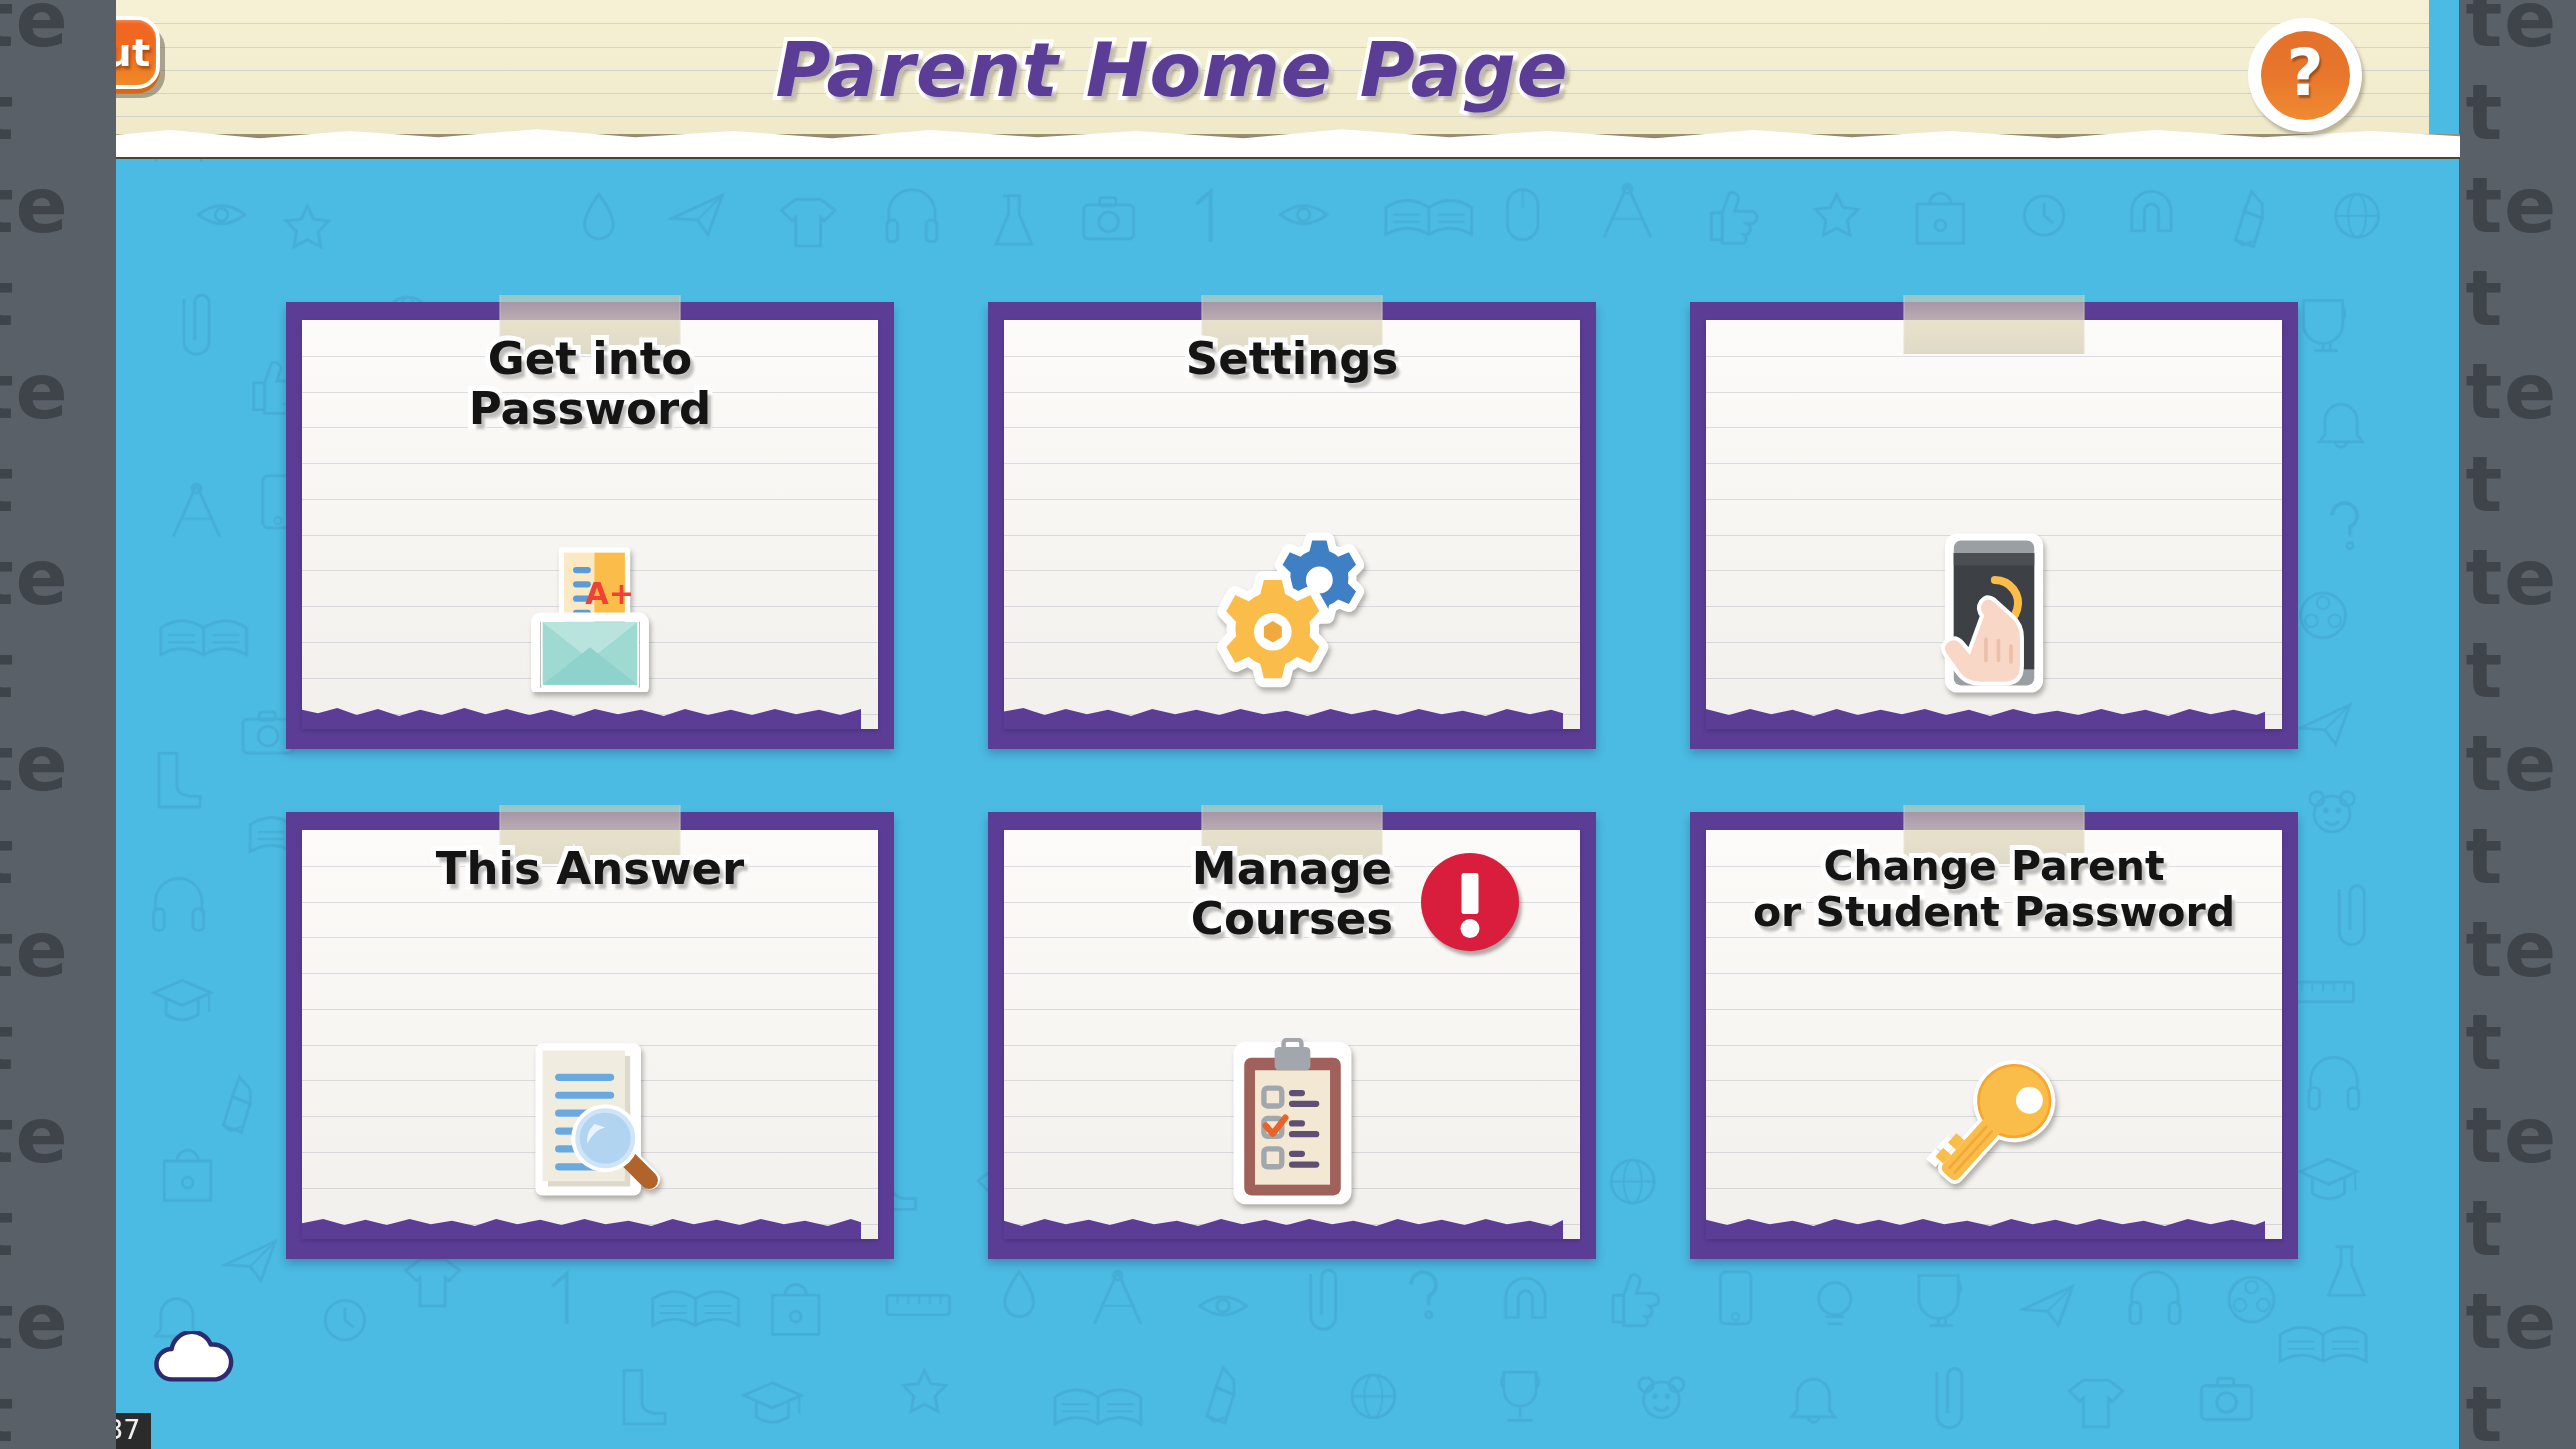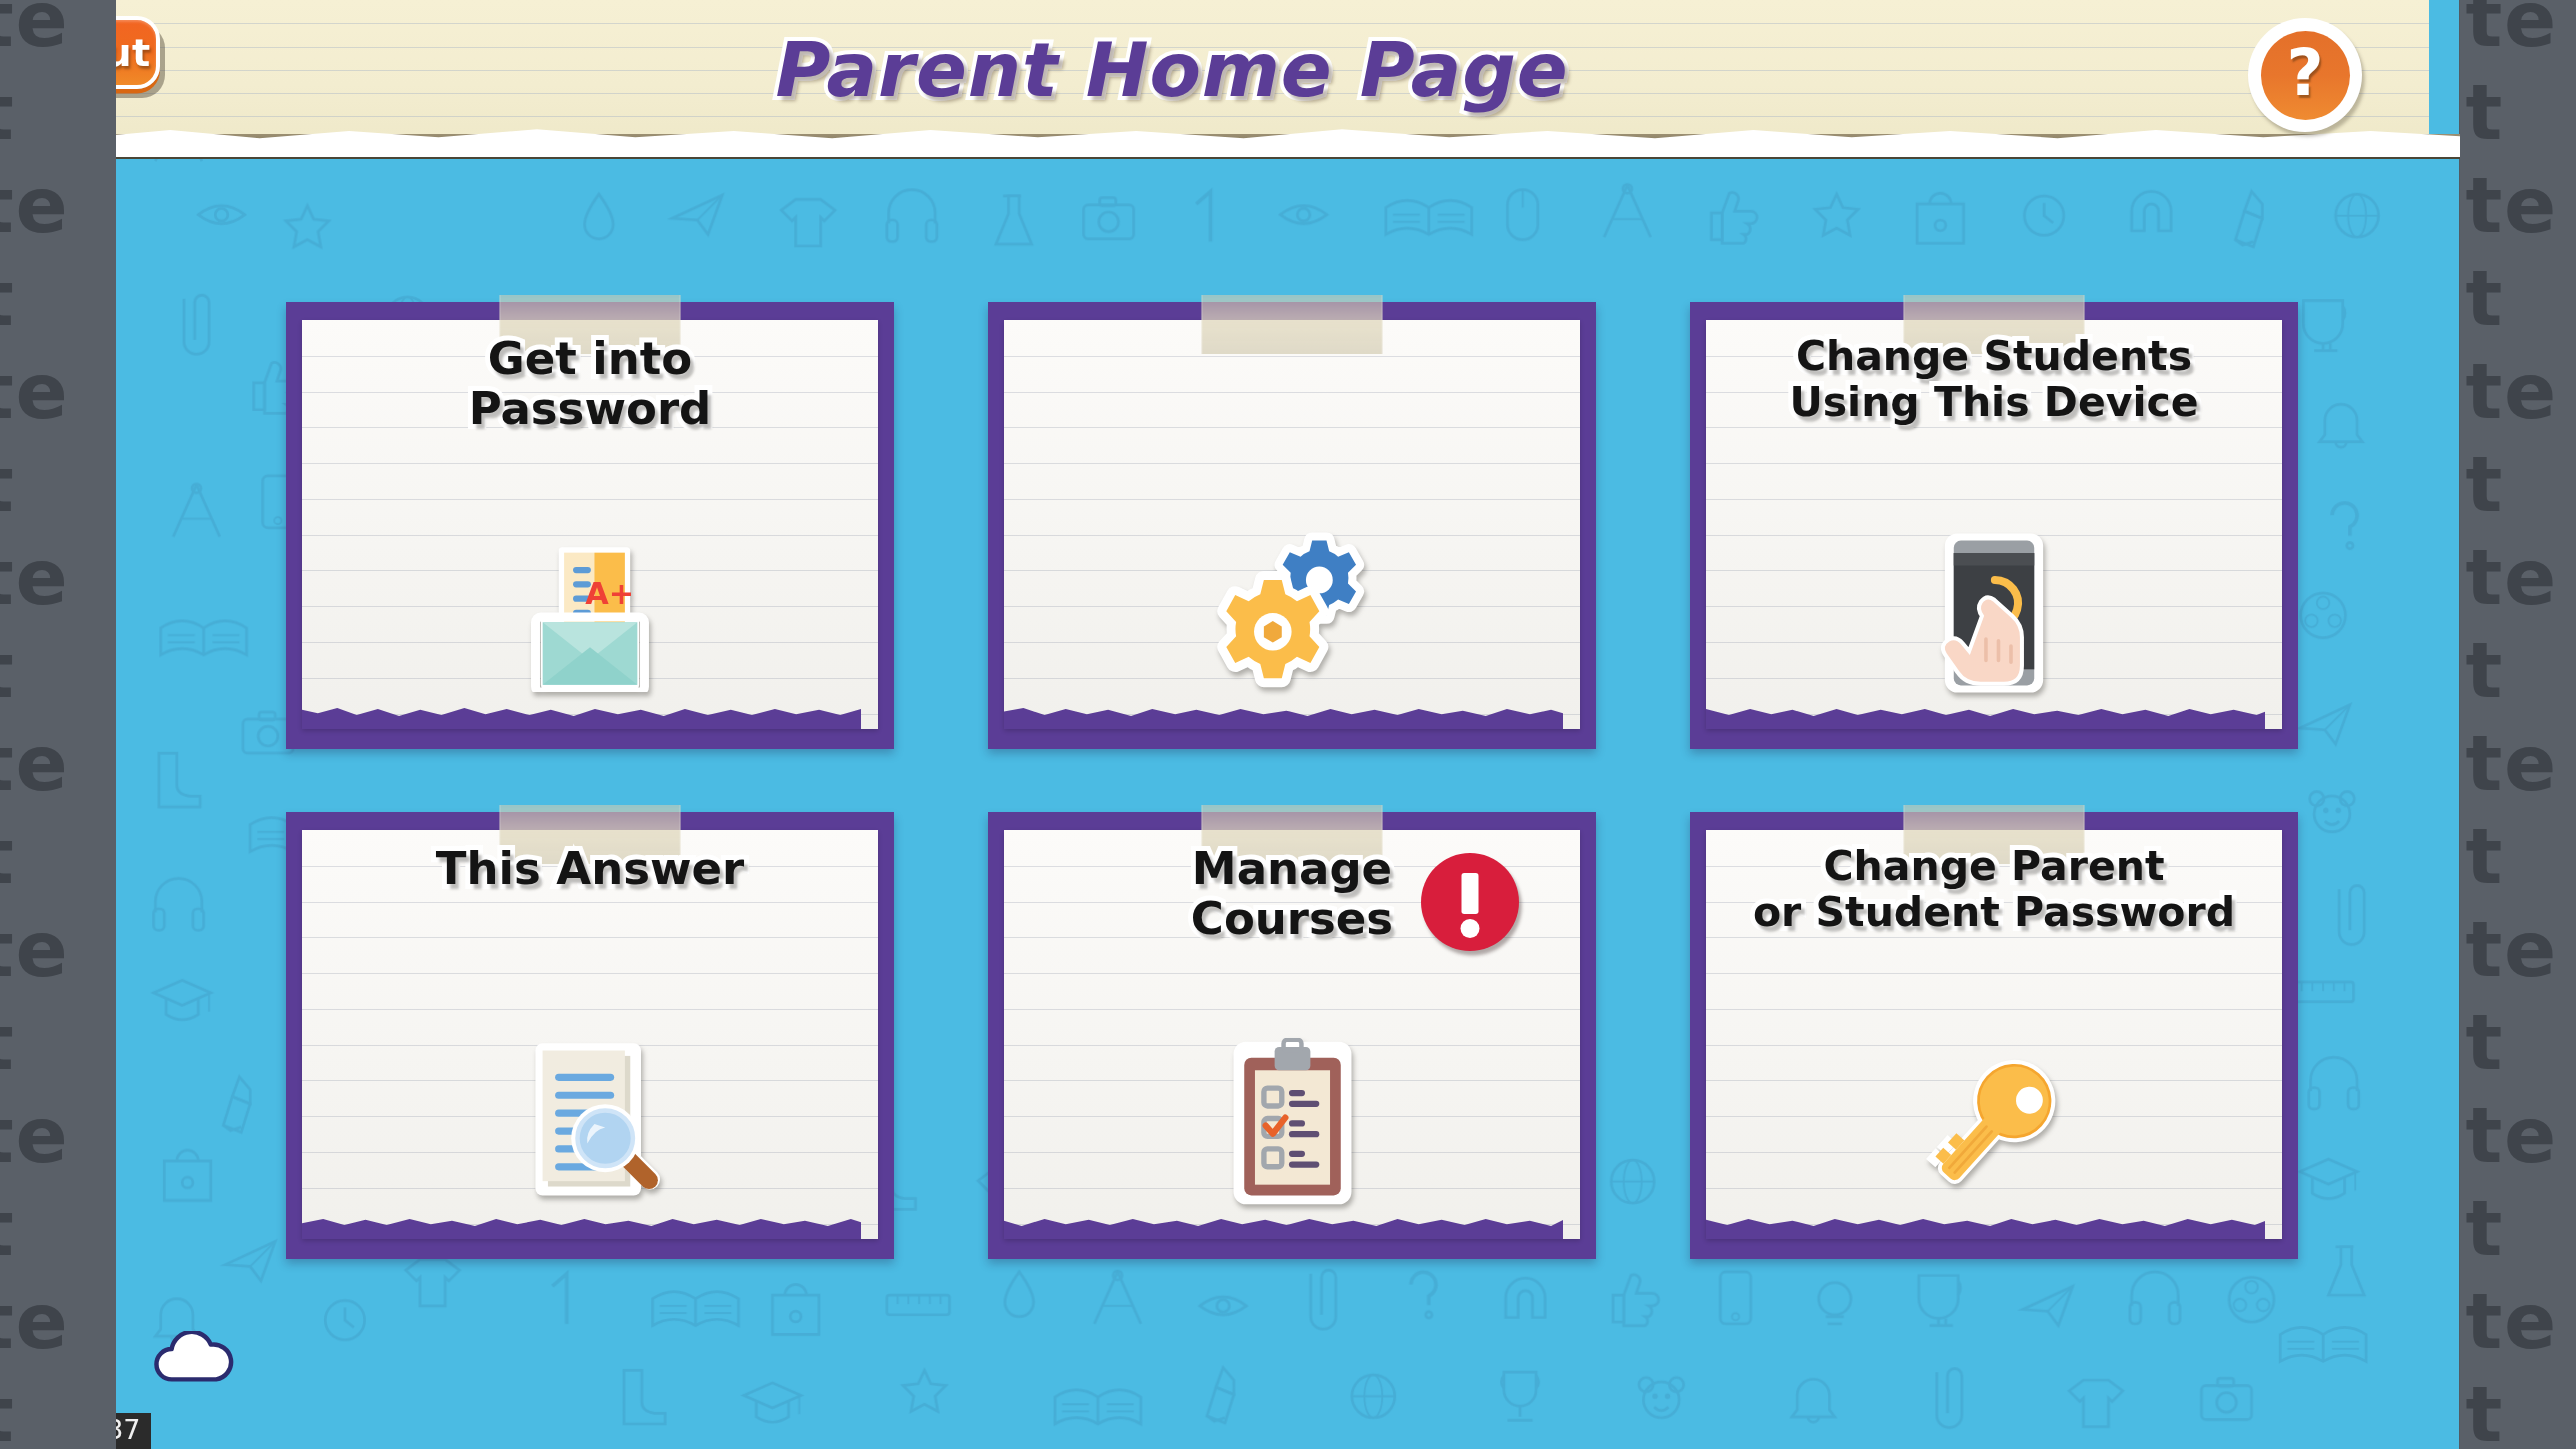--- a/index.html
+++ b/index.html
@@ -596,20 +596,21 @@
             <div class="rule" style="top:286px"></div>
           <div class="rule" style="top:322px"></div>
             <div class="rule" style="top:358px"></div>
           <div class="rule" style="top:394px"></div>
           <svg class="torn" viewBox="0 0 634 34" preserveAspectRatio="none">
             <path d="M0 12 L22 8 L46 16 L70 9 L94 15 L118 10 L144 17 L168 9 L194 15 L218 10 L244 16 L268 9 L294 15 L320 11 L344 17 L370 9 L394 15 L420 10 L446 16 L470 9 L496 15 L520 11 L546 17 L570 9 L596 15 L620 10 L634 14 L634 34 L0 34 Z" fill="#5b3d96"></path>
           </svg>
         </div>
         <div class="tape"></div>
         <div class="title">
+          <div>Settings</div>
         </div>
         <div class="icon-slot">
           <svg width="179" height="170" viewBox="0 0 200 190">
             <g transform="translate(130,58)">
               <g stroke="#ffffff" stroke-width="18" stroke-linejoin="round" fill="#ffffff">
                 <path d="M-8 -44 h16 l3 12 a34 34 0 0 1 10 6 l12-5 l8 14 l-9 9 a34 34 0 0 1 0 12 l9 9 l-8 14 l-12-5 a34 34 0 0 1 -10 6 l-3 12 h-16 l-3-12 a34 34 0 0 1 -10-6 l-12 5 l-8-14 l9-9 a34 34 0 0 1 0-12 l-9-9 l8-14 l12 5 a34 34 0 0 1 10-6 z"></path>
               </g>
               <path d="M-8 -44 h16 l3 12 a34 34 0 0 1 10 6 l12-5 l8 14 l-9 9 a34 34 0 0 1 0 12 l9 9 l-8 14 l-12-5 a34 34 0 0 1 -10 6 l-3 12 h-16 l-3-12 a34 34 0 0 1 -10-6 l-12 5 l-8-14 l9-9 a34 34 0 0 1 0-12 l-9-9 l8-14 l12 5 a34 34 0 0 1 10-6 z" fill="#3f7fc4"></path>
               <circle cx="0" cy="0" r="15" fill="#ffffff"></circle>
             </g>
@@ -636,24 +637,20 @@
           <div class="rule" style="top:250px"></div>
             <div class="rule" style="top:286px"></div>
           <div class="rule" style="top:322px"></div>
             <div class="rule" style="top:358px"></div>
           <div class="rule" style="top:394px"></div>
           <svg class="torn" viewBox="0 0 634 34" preserveAspectRatio="none">
             <path d="M0 9 L26 16 L50 9 L74 15 L98 10 L122 17 L148 9 L172 16 L198 10 L222 15 L248 9 L272 16 L298 10 L322 17 L348 9 L372 15 L398 11 L422 16 L448 9 L472 15 L498 10 L524 17 L548 9 L572 15 L598 10 L624 16 L634 12 L634 34 L0 34 Z" fill="#5b3d96"></path>
           </svg>
         </div>
         <div class="tape"></div>
-        <div class="title wide">
-          <div>Change Students</div>
-          <div>Using This Device</div>
-        </div>
         <div class="icon-slot">
           <svg width="152" height="170" viewBox="0 0 170 190">
             <rect x="30" y="6" width="110" height="178" rx="14" fill="#ffffff"></rect>
             <rect x="40" y="14" width="90" height="162" rx="8" fill="#9a9fa4"></rect>
             <rect x="40" y="28" width="90" height="130" fill="#3d4044"></rect>
             <path d="M40 28 h90 v14 h-90 z" fill="#4b4e52"></path>
             <path d="M86 58 a26 26 0 1 1 -14 48" fill="none" stroke="#fbbd4a" stroke-width="9" stroke-linecap="round"></path>
             <g>
               <path d="M74 98 q-6-8 -2-14 q5-7 12-2 l20 18 q10 9 10 22 v32 q0 18-18 18 h-26 q-16 0-24-12 l-14-20 q-5-8 3-13 q7-4 13 3 l10 12 z" fill="#f9d7c6" stroke="#ffffff" stroke-width="9" stroke-linejoin="round"></path>
               <path d="M74 98 q-6-8 -2-14 q5-7 12-2 l20 18 q10 9 10 22 v32 q0 18-18 18 h-26 q-16 0-24-12 l-14-20 q-5-8 3-13 q7-4 13 3 l10 12 z" fill="#f9d7c6"></path>

